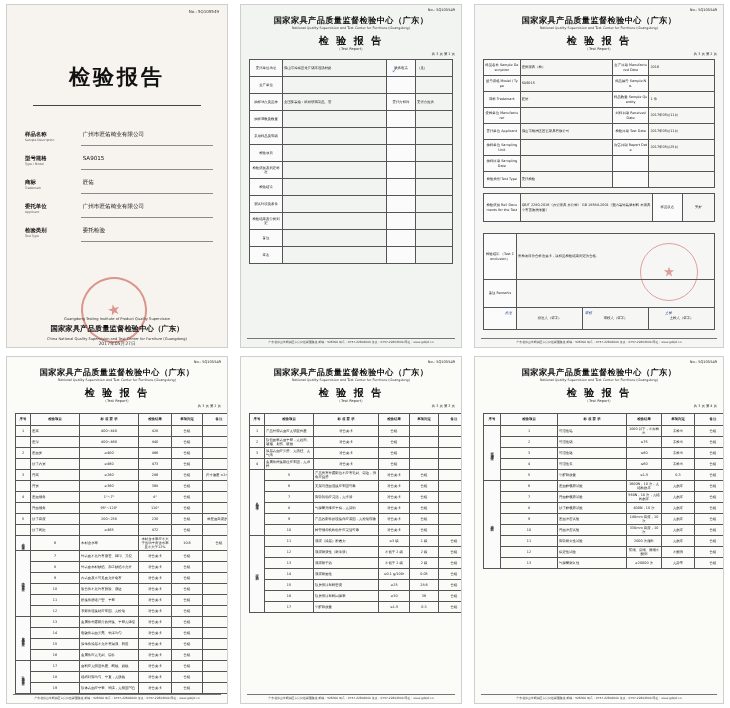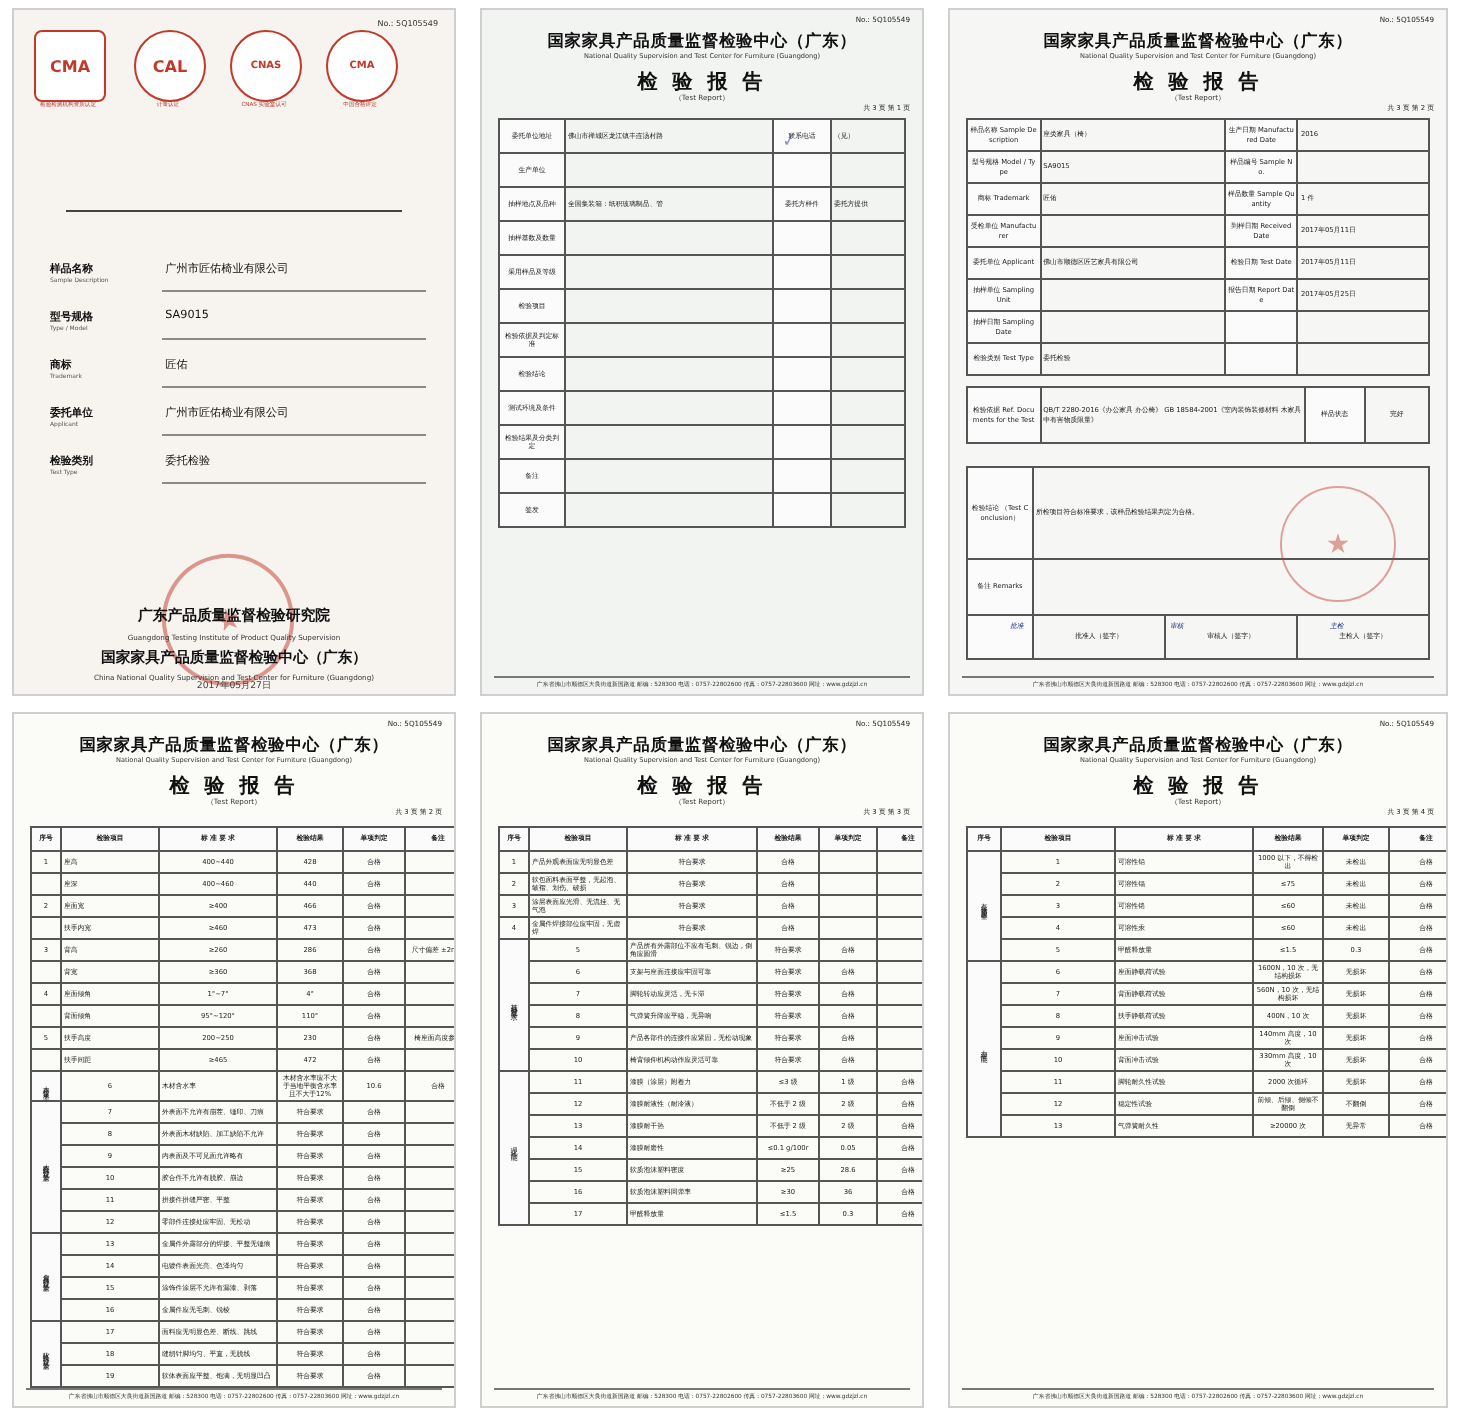--- a/index.html
+++ b/index.html
@@ -64,31 +64,22 @@
         background:#c0392b;clip-path:polygon(50% 0%,61% 35%,98% 35%,68% 57%,79% 91%,50% 70%,21% 91%,32% 57%,2% 35%,39% 35%);}
   .bluestamp{position:absolute;font-size:9px;color:#2a3f9b;opacity:.55;transform:rotate(-8deg);font-family:"DejaVu Serif",serif;}
 </style>
 </head>
 <body>
 
 <div class="sheet">
 
   <div class="page p0">
     <div class="cover-no">No.: 5Q105549</div>
-    <div class="logos">
-      <div class="logo sq" style="left:2px;top:4px;">CMA</div>
-      <div class="logo" style="left:52px;top:4px;">CAL</div>
-      <div class="logo" style="left:100px;top:4px;font-size:5px;">CNAS</div>
-      <div class="logo" style="left:148px;top:4px;font-size:5px;">CMA</div>
-      <div class="logo-cap" style="left:-3px;top:39px;">检验检测机构资质认定</div>
-      <div class="logo-cap" style="left:47px;top:39px;">计量认证</div>
-      <div class="logo-cap" style="left:95px;top:39px;">CNAS 实验室认可</div>
-      <div class="logo-cap" style="left:143px;top:39px;">中国合格评定</div>
-    </div>
-
+
+    <div class="cover-title">检验报告</div>
     <div class="cover-rule"></div>
 
     <div class="frow" style="top:126px;">
       <span class="flabel"><b>样品名称</b>
       <i>Sample Description</i></span>
       <span class="fval">广州市匠佑椅业有限公司</span>
     </div>
     <div class="fline" style="top:140px;"></div>
 
     <div class="frow" style="top:150px;">
@@ -114,21 +105,20 @@
 
     <div class="frow" style="top:222px;">
       <span class="flabel"><b>检验类别</b>
       <i>Test Type</i></span>
       <span class="fval">委托检验</span>
     </div>
     <div class="fline" style="top:236px;"></div>
 
     <div class="stamp" style="left:74px;top:272px;"></div>
 
-    <div class="cover-foot1">广东产品质量监督检验研究院</div>
     <div class="cover-foot1-en">Guangdong Testing Institute of Product Quality Supervision</div>
     <div class="cover-foot2">国家家具产品质量监督检验中心（广东）</div>
     <div class="cover-foot2-en">China National Quality Supervision and Test Center for Furniture (Guangdong)</div>
     <div class="cover-date">2017年05月27日</div>
   </div>
 
   <div class="page p1">
     <div class="rp-no">No.: 5Q105549</div>
     <div class="rp-org">国家家具产品质量监督检验中心（广东）</div>
     <div class="rp-org-en">National Quality Supervision and Test Center for Furniture (Guangdong)</div>

